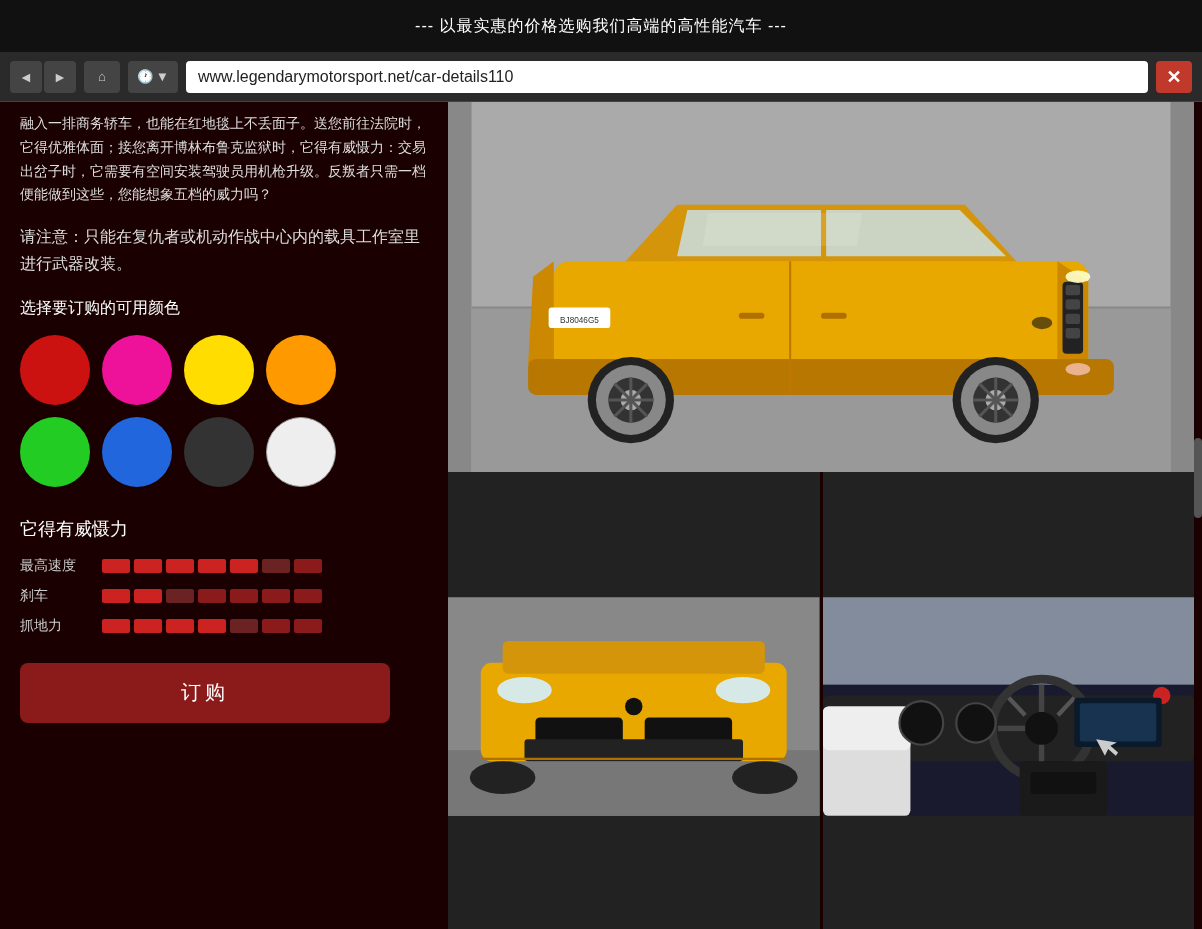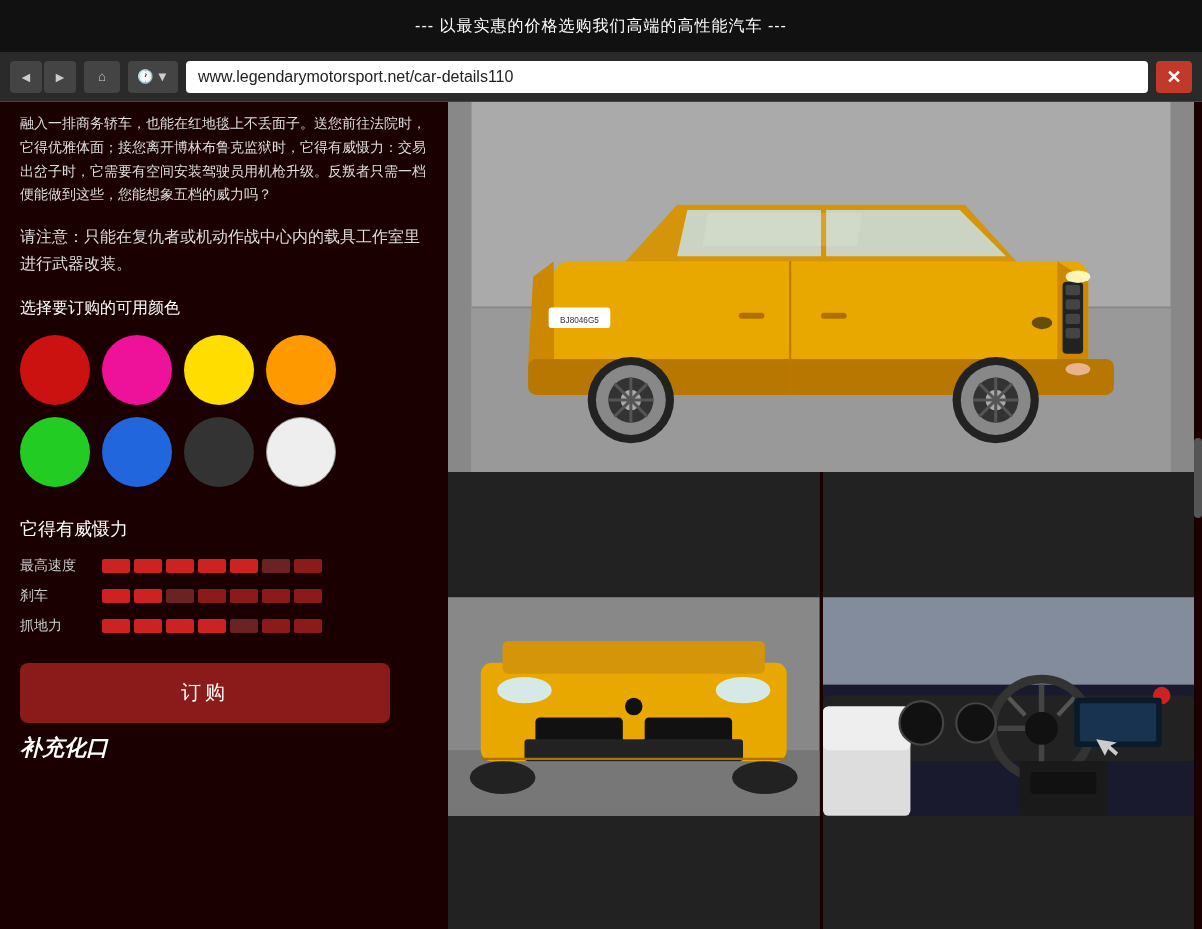--- a/index.html
+++ b/index.html
@@ -357,23 +357,20 @@
         </div>
       </div>
     </div>
 
     
     <button class="buy-btn">
       <span>订购</span>
     </button>
 
     
-    <div class="bottom-row">
-      <span class="customize-title" style="font-style:italic; font-size:22px; color:#fff;">补充化口</span>
-    </div>
 
   </div>
 
   <div class="right-panel">
 
     <div class="main-image" style="height:370px; background:#888; position:relative;">
       <svg viewBox="0 0 680 360" class="car-svg" xmlns="http://www.w3.org/2000/svg">
 
         <rect width="680" height="360" fill="#aaaaaa"></rect>
         <rect x="0" y="200" width="680" height="160" fill="#999999"></rect>

